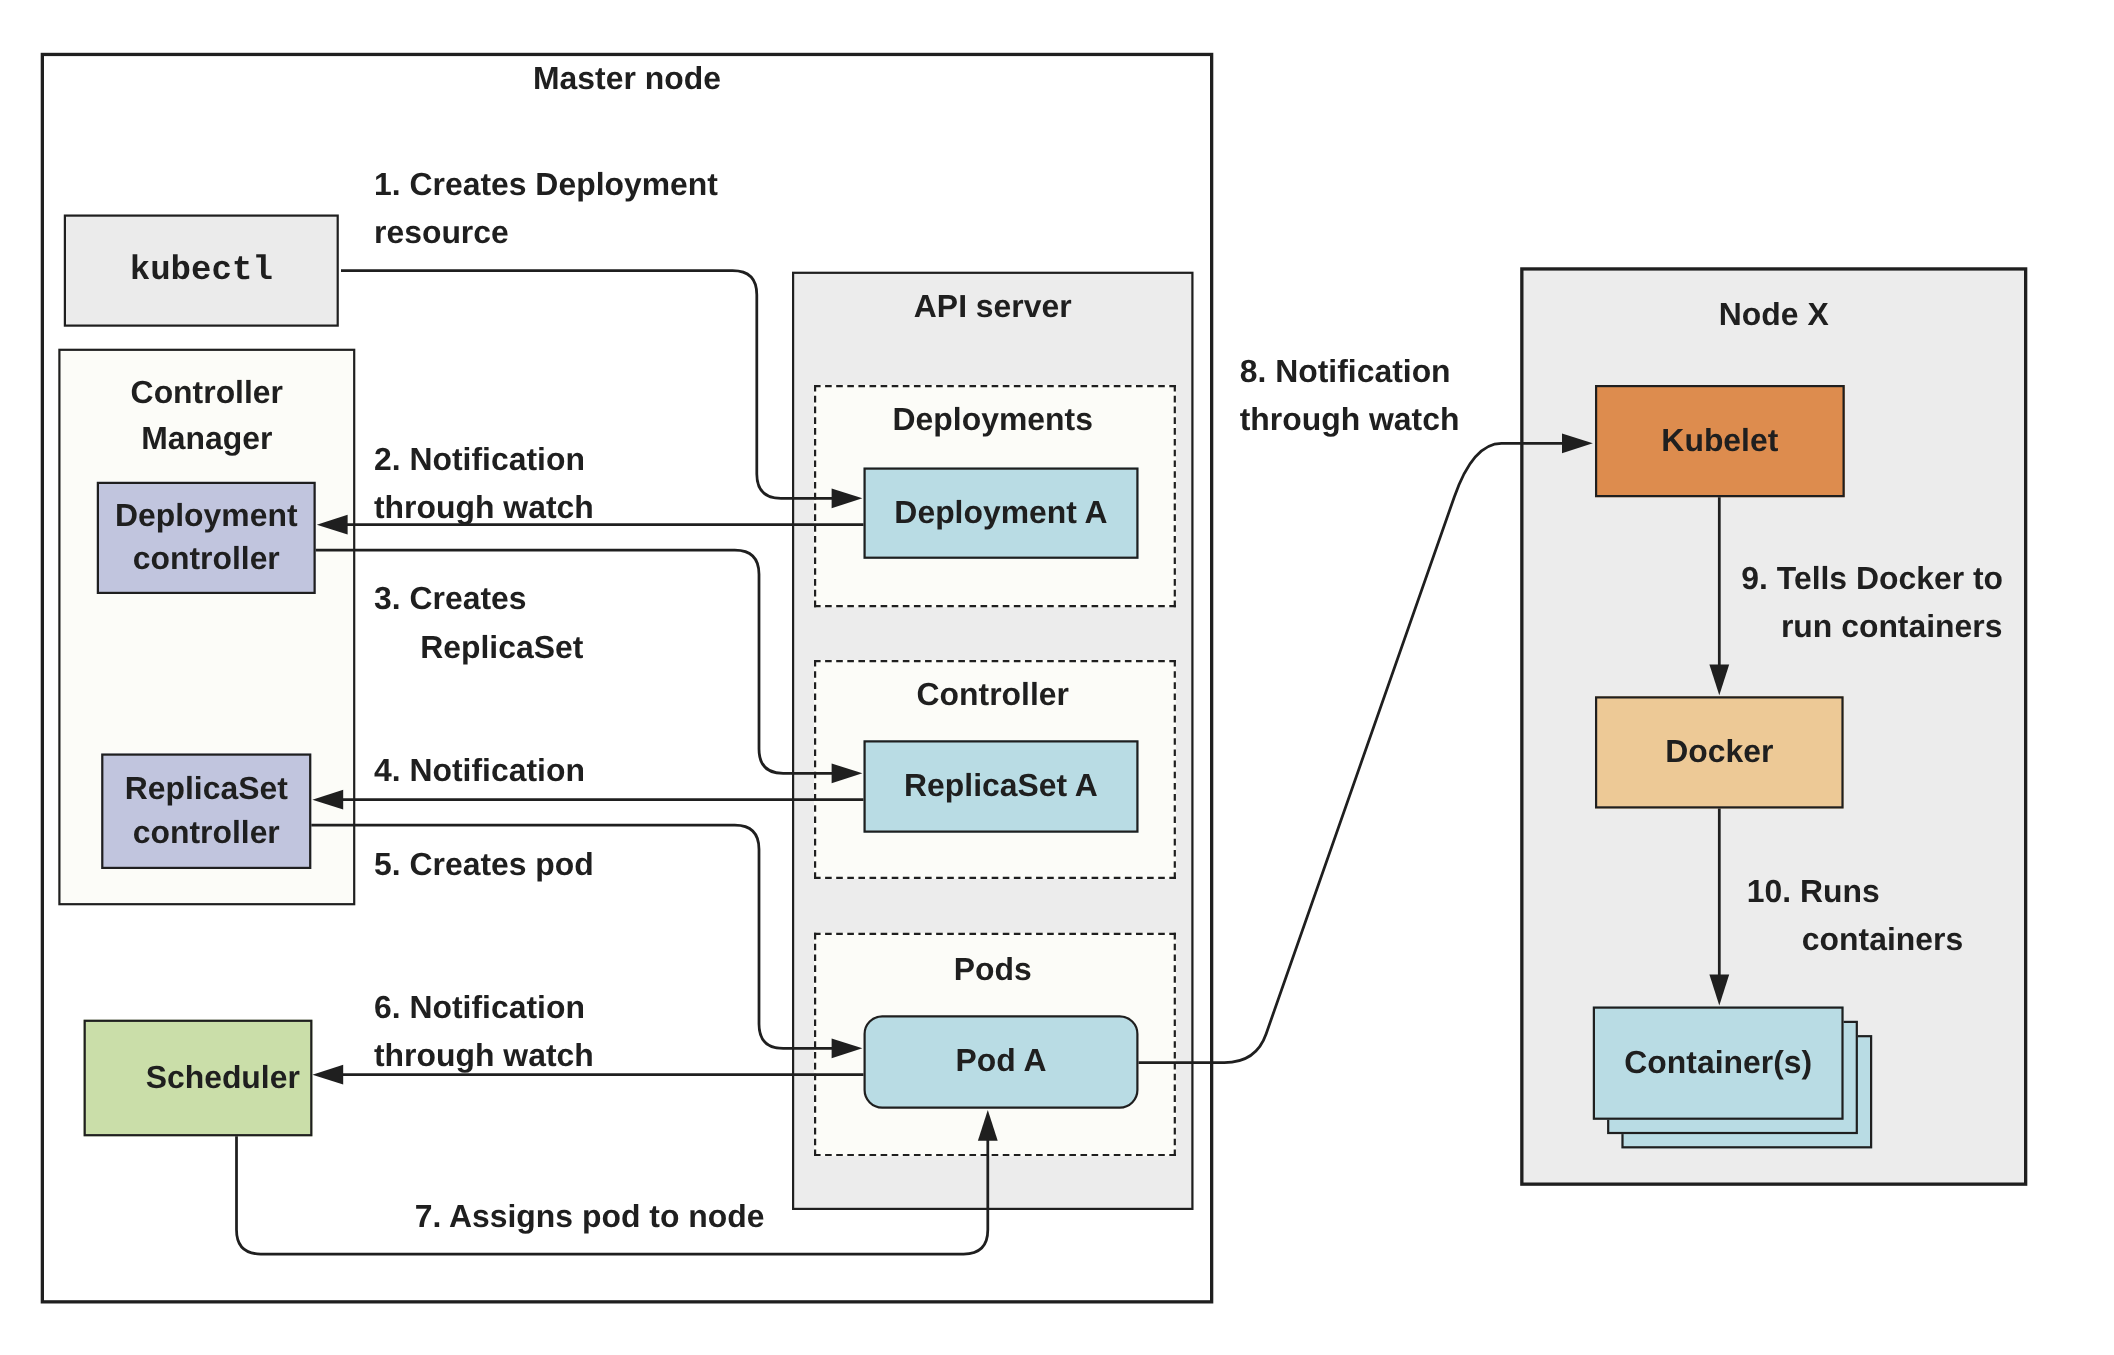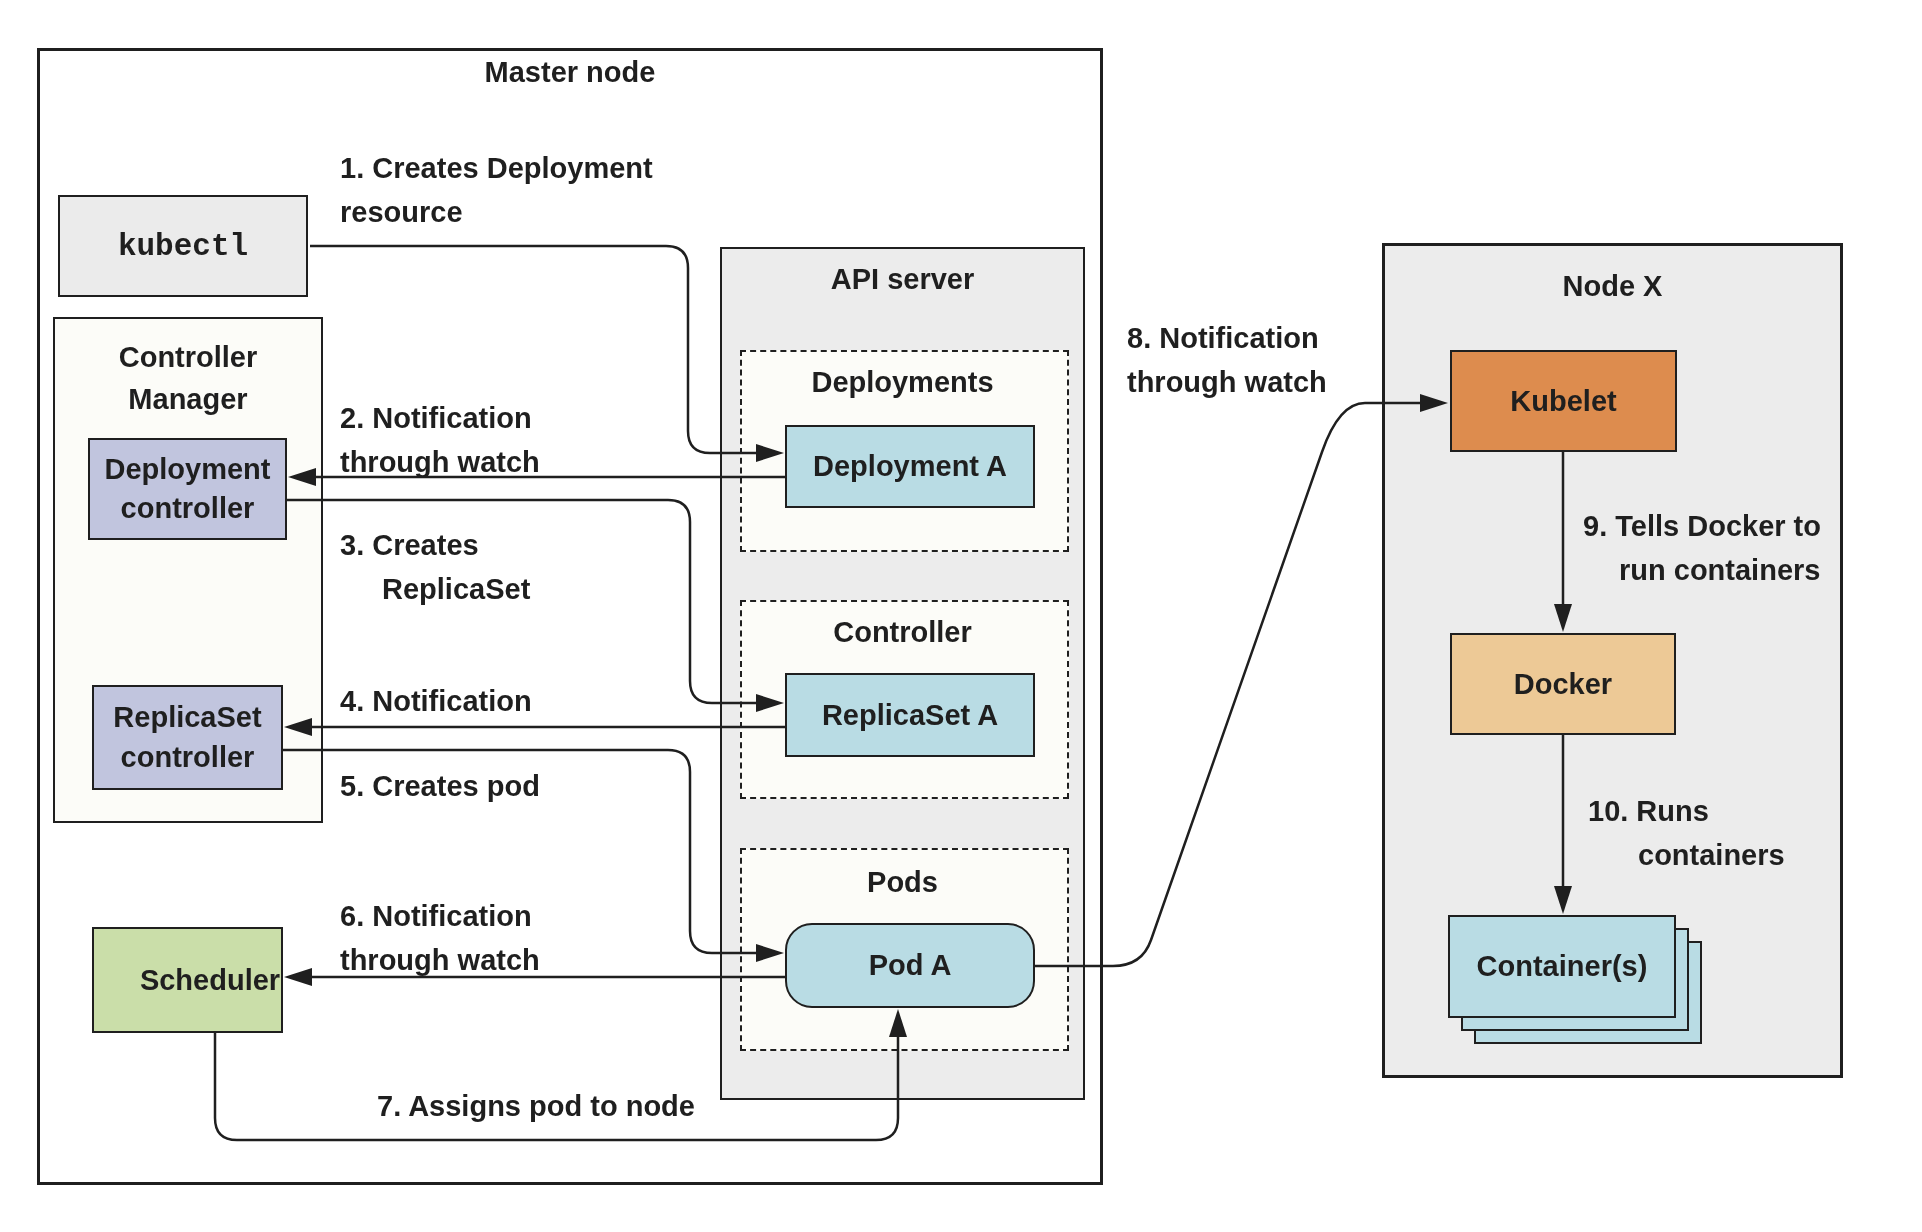--- a/index.html
+++ b/index.html
@@ -21,34 +21,34 @@
 
   
   #master{left:37px; top:48px; width:1066px; height:1137px; background:var(--paper);}
   #master-title{left:37px; top:58px; width:1066px; text-align:center;}
   #kubectl{left:58px; top:195px; width:250px; height:102px; background:var(--light-gray); border-width:2.5px;
            font-family:"Liberation Mono","DejaVu Sans Mono",monospace; font-size:31px;}
   #cm{left:53px; top:317px; width:270px; height:506px; background:var(--near-white); border-width:2.5px;}
   #cm-title{left:53px; top:336px; width:270px; text-align:center; line-height:1.45;}
   #dc{left:88px; top:438px; width:199px; height:102px; background:var(--lavender); line-height:1.35;}
   #rsc{left:92px; top:685px; width:191px; height:105px; background:var(--lavender); line-height:1.35;}
-  #sched{left:92px; top:927px; width:191px; height:106px; background:var(--green);padding-left:45px;}
+  #sched{left:76px; top:927px; width:208px; height:106px; background:var(--green);padding-left:45px;}
 
   
   #api{left:720px; top:247px; width:365px; height:853px; background:var(--panel); border-width:2.5px;}
   #api-title{left:720px; top:265px; width:365px; text-align:center;}
   #dep-dash{left:740px; top:350px; width:325px; height:198px;}
   #dep-dash-title{left:740px; top:368px; width:325px; text-align:center;}
   #dep-a{left:785px; top:425px; width:250px; height:83px; background:var(--blue);}
   #rs-dash{left:740px; top:600px; width:325px; height:195px;}
   #rs-dash-title{left:740px; top:618px; width:325px; text-align:center;}
   #rs-a{left:785px; top:673px; width:250px; height:84px; background:var(--blue);}
   #pods-dash{left:740px; top:848px; width:325px; height:199px;}
   #pods-dash-title{left:740px; top:868px; width:325px; text-align:center;}
-  #pod-a{left:785px; top:923px; width:250px; height:85px; background:var(--blue); border-radius:27px;}
+  #pod-a{left:785px; top:923px; width:250px; height:85px; background:var(--blue); border-radius:17px;}
 
   
   #nodex{left:1382px; top:243px; width:461px; height:835px; background:var(--panel);}
   #nodex-title{left:1382px; top:272px; width:461px; text-align:center;}
   #kubelet{left:1450px; top:350px; width:227px; height:102px; background:var(--orange);}
   #docker{left:1450px; top:633px; width:226px; height:102px; background:var(--tan);}
   #cont-back{left:1474px; top:941px; width:228px; height:103px; background:var(--blue);}
   #cont-mid{left:1461px; top:928px; width:228px; height:103px; background:var(--blue);}
   #cont-front{left:1448px; top:915px; width:228px; height:103px; background:var(--blue);}
 

